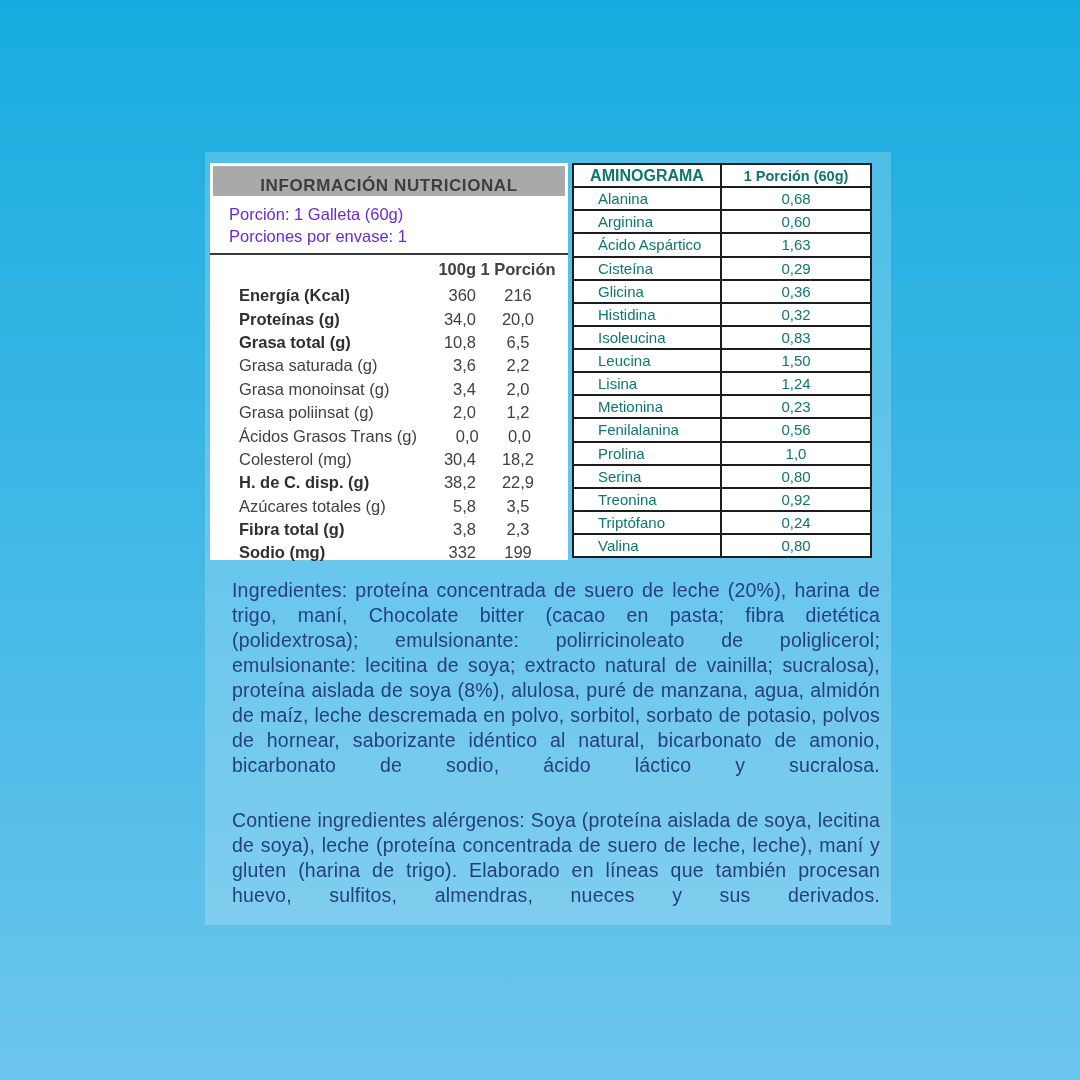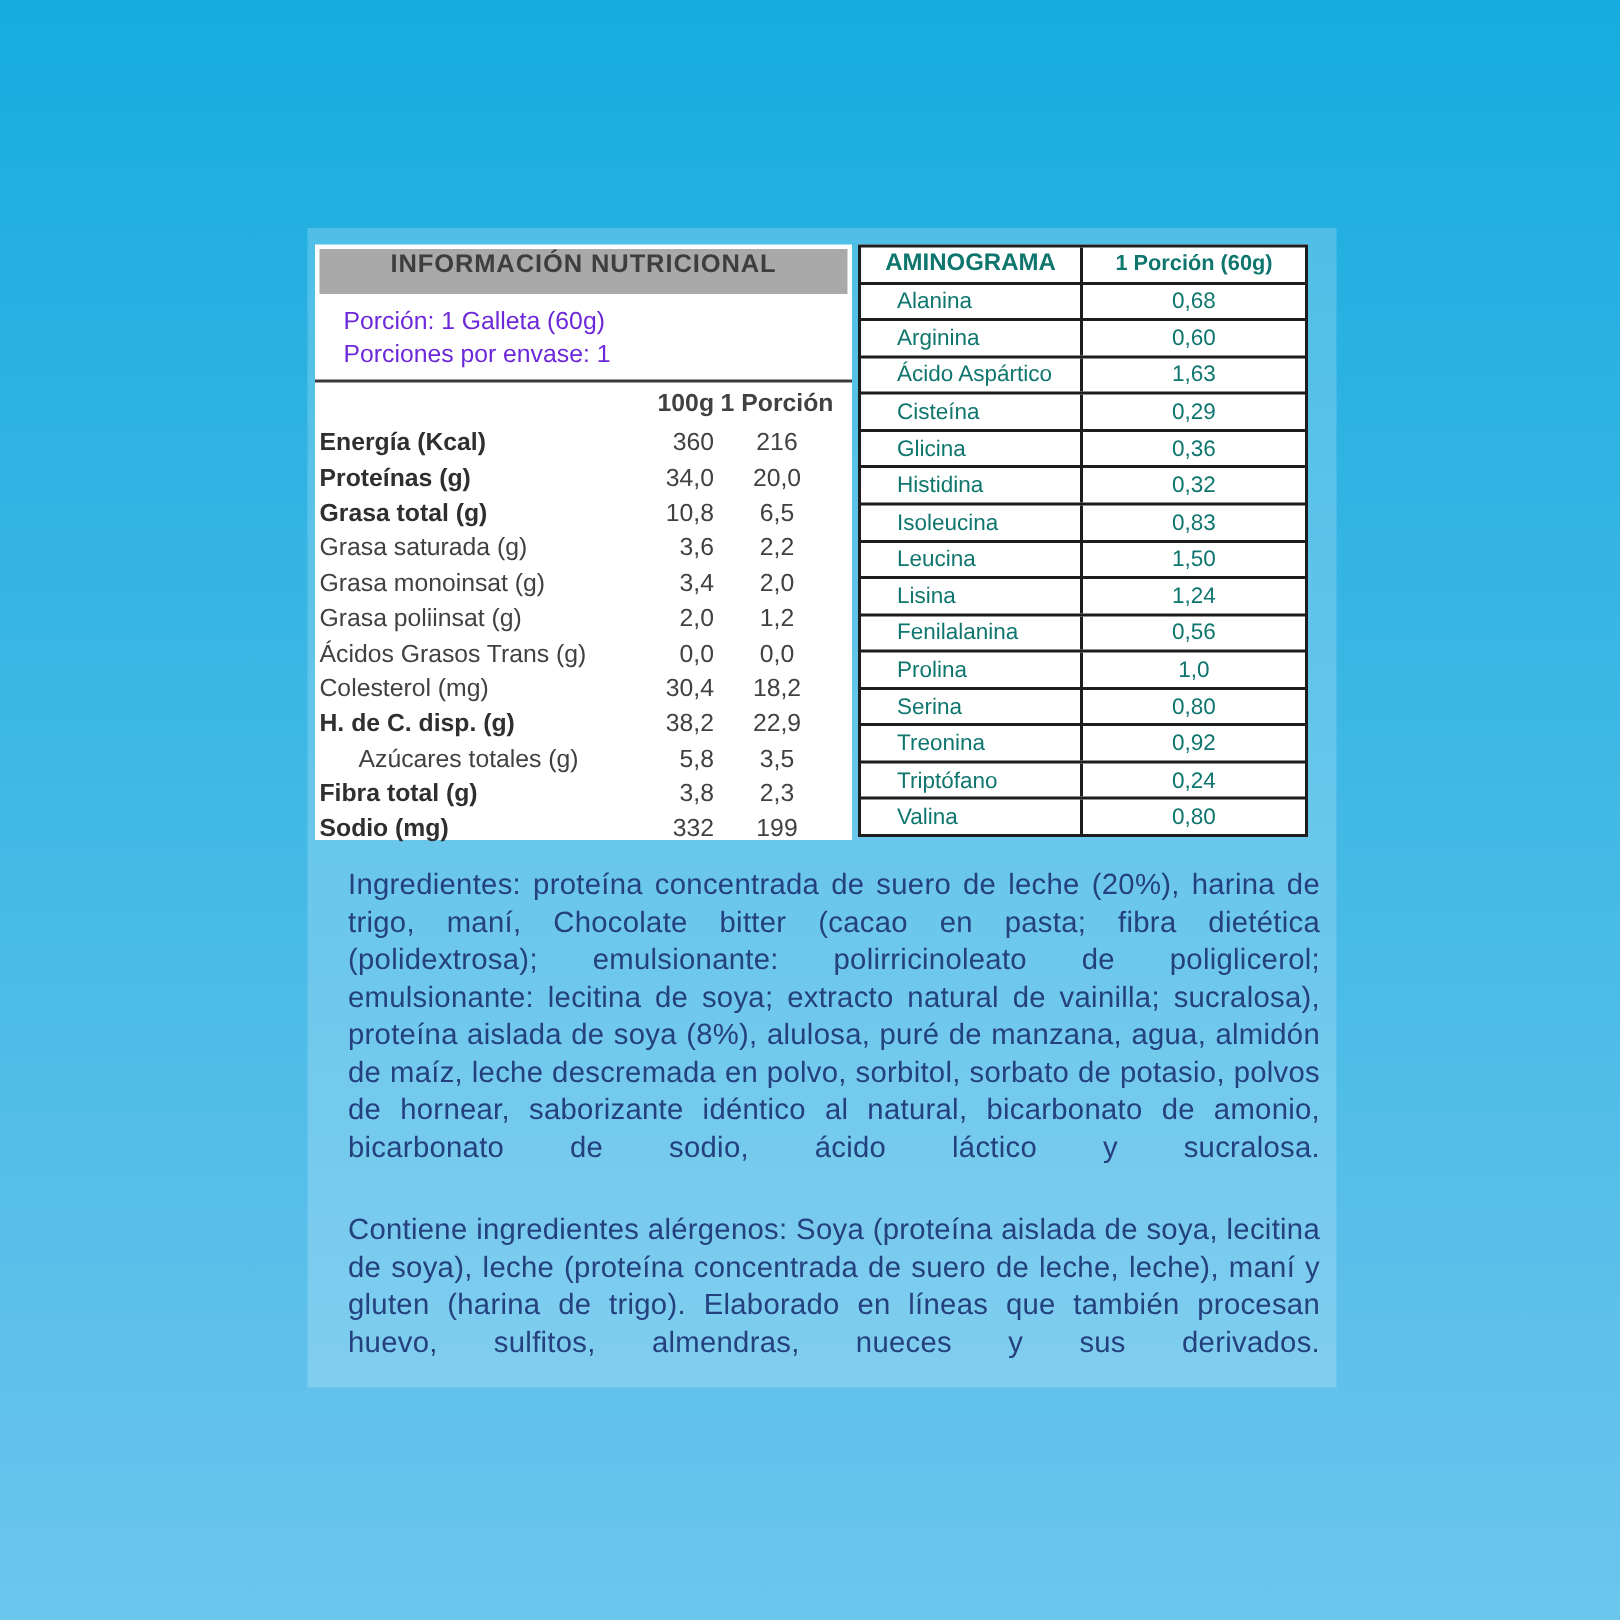--- a/index.html
+++ b/index.html
@@ -22,32 +22,32 @@
     position:absolute;left:205px;top:152px;width:686px;height:773px;
     background:var(--panel);
   }
   
   .nutri{
     position:absolute;left:210px;top:163px;width:358px;height:397px;
     background:#ffffff;color:var(--tbl-text);
   }
   .nutri-header{
     margin:3px 3px 0 3px;height:30px;background:var(--bar);
-    display:flex;align-items:flex-start;justify-content:center;
+    display:flex;align-items:flex-end;justify-content:center;
   }
   .nutri-header span{
     font-size:17px;font-weight:700;color:#3E3E40;letter-spacing:.6px;
   }
   .portion{padding:8px 10px 6px 19px;font-size:16.5px;line-height:21.5px;color:#6d28d9;}
   .divider{border-top:2.5px solid #3A3A3C;}
   .n-row{display:flex;align-items:center;height:23.4px;font-size:16.5px;}
   .n-row.head{height:25px;font-weight:700;margin-top:2px;}
   .n-row.head .n-label{visibility:hidden;}
   .n-rows{margin-top:2px;}
-  .n-label{flex:1;padding-left:3px;white-space:nowrap;}
+  .n-label{flex:1;padding-left:29px;white-space:nowrap;}
   .n-row.bold .n-label{font-weight:700;color:#2F2F31;}
   .n-row.indent .n-label{padding-left:29px;}
   .n-v1{width:64px;text-align:right;}
   .n-v2{width:84px;text-align:center;margin-right:8px;}
   
   .amino{
     position:absolute;left:572px;top:163px;width:300px;height:395px;
     background:#ffffff;border:2px solid var(--aborder);
     display:flex;flex-direction:column;color:#0f766e;
   }
@@ -188,20 +188,24 @@
       </div>
       <div class="a-row">
         <div class="a-name">Leucina</div>
         <div class="a-val">1,50</div>
       </div>
       <div class="a-row">
         <div class="a-name">Lisina</div>
         <div class="a-val">1,24</div>
       </div>
       <div class="a-row">
+        <div class="a-name">Metionina</div>
+        <div class="a-val">0,23</div>
+      </div>
+      <div class="a-row">
         <div class="a-name">Fenilalanina</div>
         <div class="a-val">0,56</div>
       </div>
       <div class="a-row">
         <div class="a-name">Prolina</div>
         <div class="a-val">1,0</div>
       </div>
       <div class="a-row">
         <div class="a-name">Serina</div>
         <div class="a-val">0,80</div>

